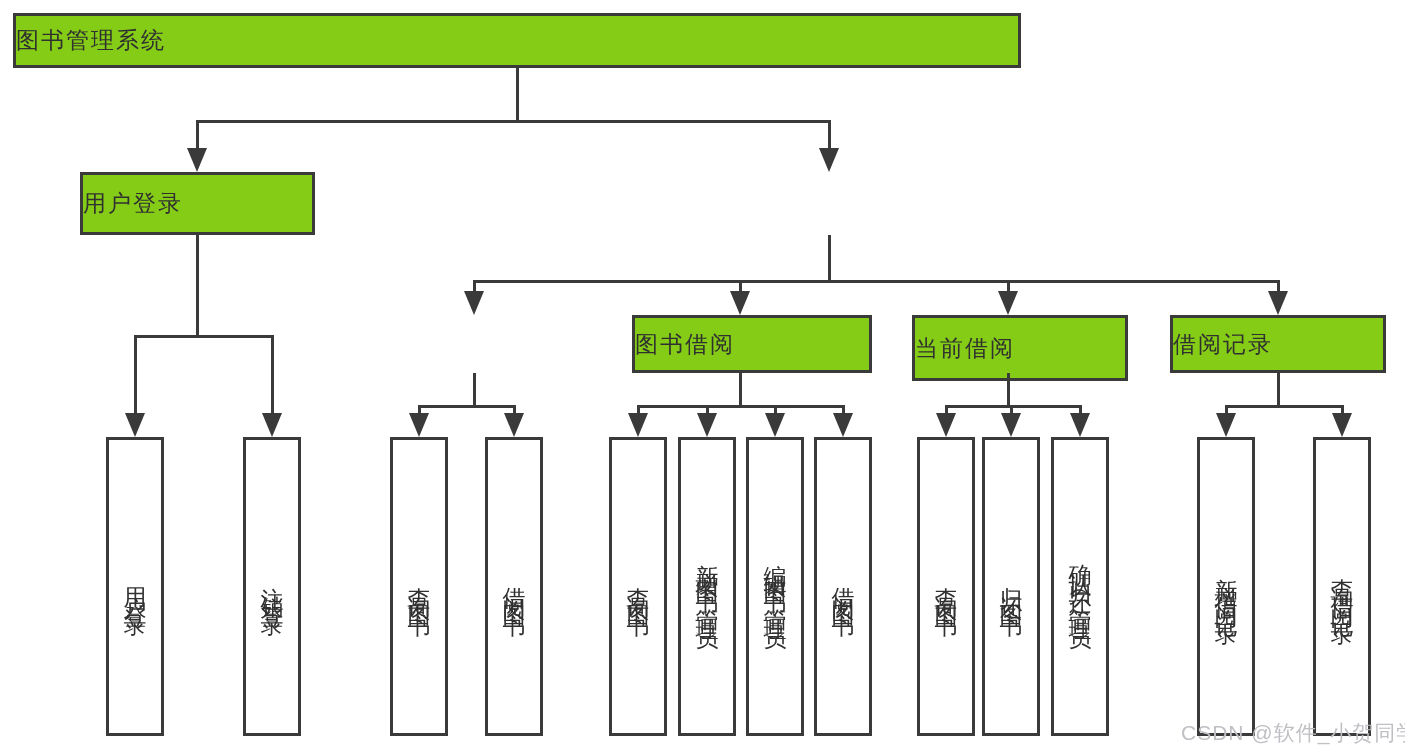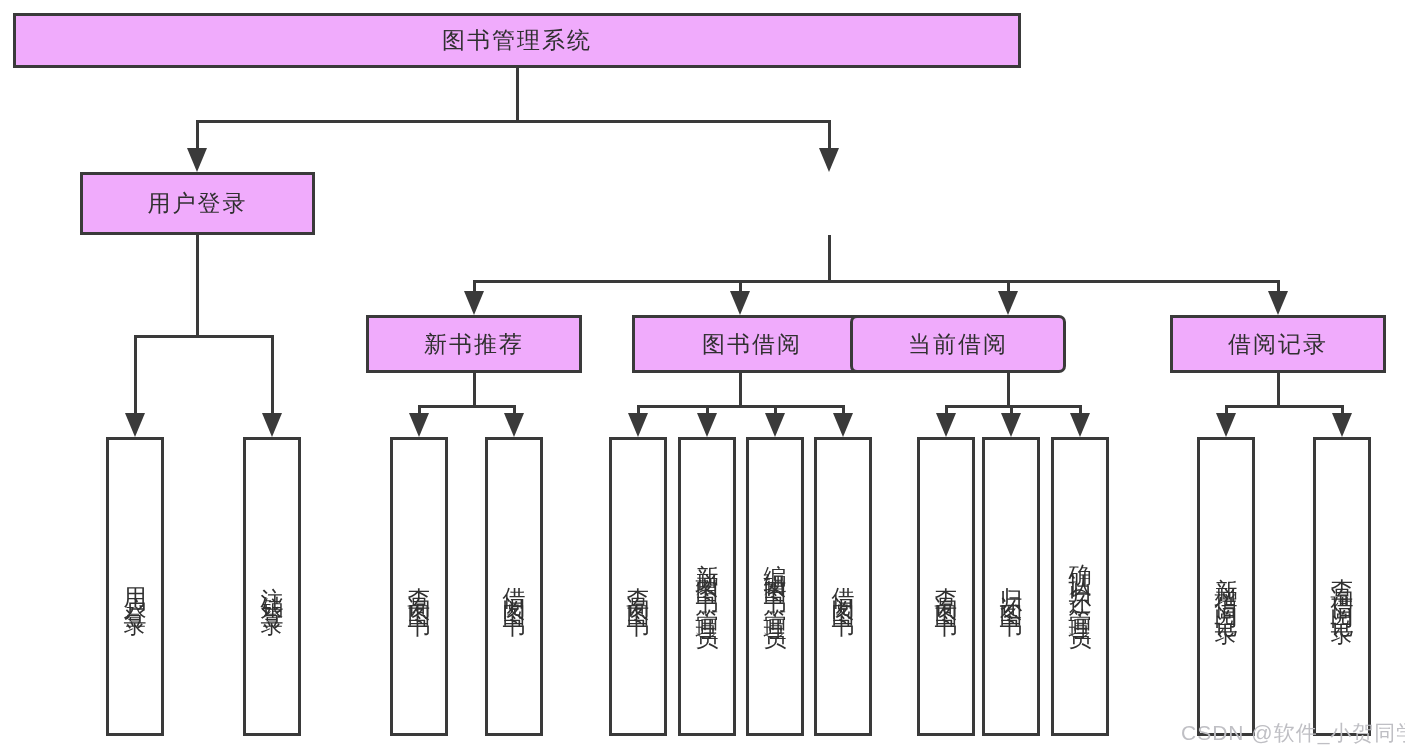--- a/index.html
+++ b/index.html
@@ -8,24 +8,23 @@
     position: relative;
     width: 1405px;
     height: 747px;
     background: var(--bg, #ffffff);
     overflow: hidden;
     font-family: "Liberation Sans", "DejaVu Sans", sans-serif;
   }
   .hbox {
     position: absolute;
     border: 3px solid var(--line, #3a3a3a);
-    background: #f0abfc;
+    background: #84cc16;
     display: flex;
     align-items: center;
-    justify-content: center;
     font-size: 23px;
     color: var(--text, #303030);
     letter-spacing: 2px;
     white-space: nowrap;
   }
   .vbox {
     position: absolute;
     border: 3px solid var(--line, #3a3a3a);
     background: #ffffff;
     display: flex;
@@ -88,27 +87,24 @@
   <div class="hline" style="left:472.5px; top:280px; width:807px;"></div>
   <div class="vline" style="left:472.5px; top:280px; height:14px;"></div>
   <div class="vline" style="left:738.5px; top:280px; height:14px;"></div>
   <div class="vline" style="left:1006.5px; top:280px; height:14px;"></div>
   <div class="vline" style="left:1276.5px; top:280px; height:14px;"></div>
   <div class="arrow" style="left:464px; top:291px;"></div>
   <div class="arrow" style="left:730px; top:291px;"></div>
   <div class="arrow" style="left:998px; top:291px;"></div>
   <div class="arrow" style="left:1268px; top:291px;"></div>
 
-  <div class="hbox" style="left:366px; top:315px; width:216px; height:58px;">
-    <span>新书推荐</span>
-  </div>
   <div class="hbox" style="left:632px; top:315px; width:240px; height:58px;">
     <span>图书借阅</span>
   </div>
-  <div class="hbox" style="left:850px; top:315px; width:216px; height:58px;border-radius:7px;">
+  <div class="hbox" style="left:912px; top:315px; width:216px; height:66px;">
     <span>当前借阅</span>
   </div>
   <div class="hbox" style="left:1170px; top:315px; width:216px; height:58px;">
     <span>借阅记录</span>
   </div>
 
   <div class="vline" style="left:472.5px; top:373px; height:35px;"></div>
   <div class="hline" style="left:417.5px; top:405px; width:98px;"></div>
   <div class="vline" style="left:417.5px; top:405px; height:12px;"></div>
   <div class="vline" style="left:512.5px; top:405px; height:12px;"></div>

